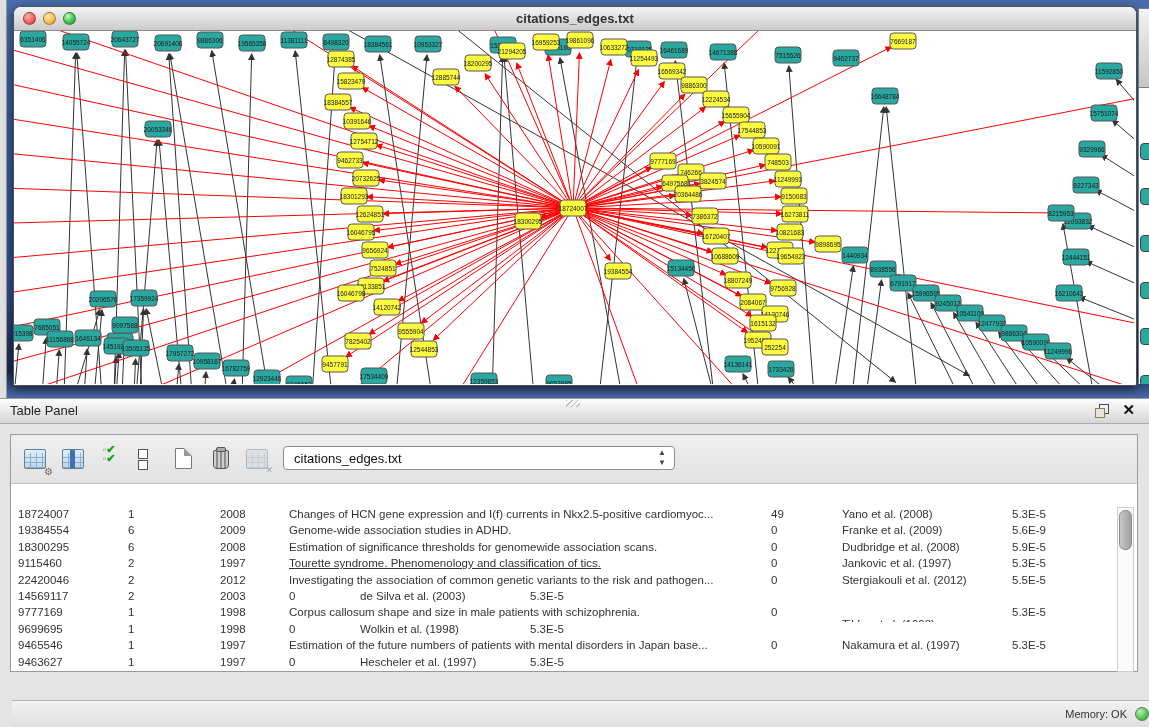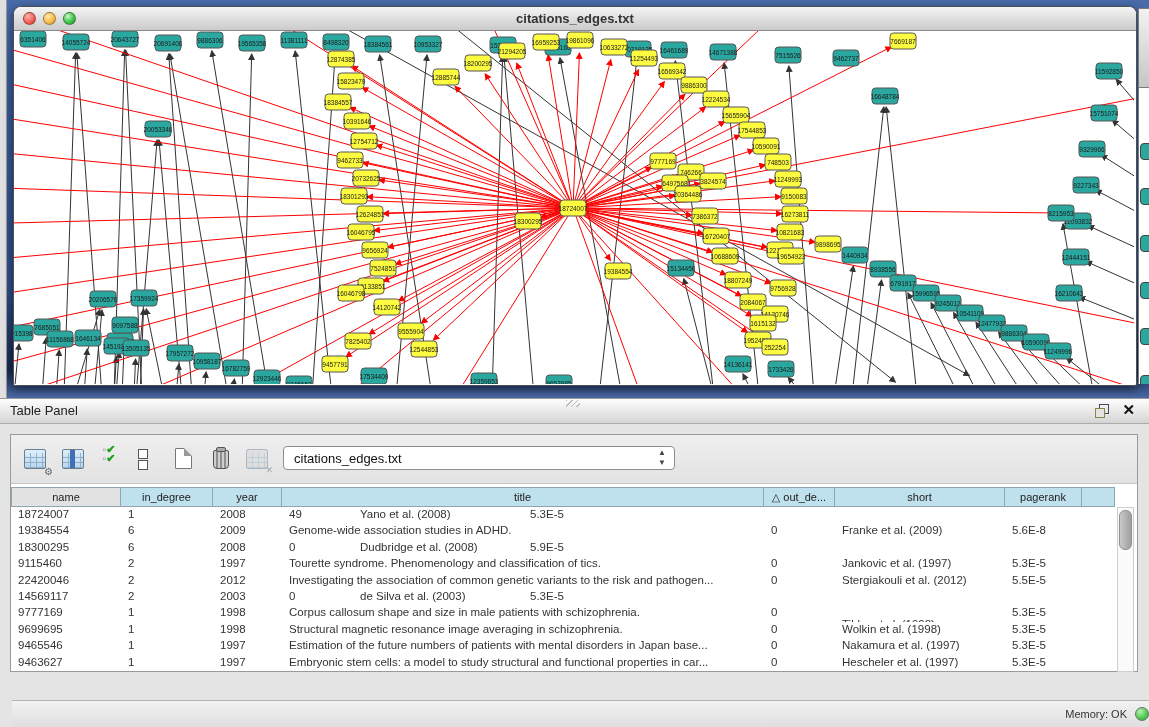--- a/index.html
+++ b/index.html
@@ -764,61 +764,53 @@
       <span class="tbtn" style="left:158px"><span class="page-ic"></span></span>
       <span class="tbtn" style="left:196px"><span class="trash"></span></span>
       <span class="tbtn disabled-tbl" style="left:232px"><span class="tbl-ic" style="background:#d5d5d5"></span><span class="x">✕</span></span>
       <span class="tbtn" style="left:270px;width:34px"><span class="fx">f(x)</span></span>
       <div class="dropdown">
         <span>citations_edges.txt</span>
         <span class="dd-arrows">▲<br>▼</span>
       </div>
     </div>
 
-    <div class="thead" id="thead">
-        <div class="th first" style="width: 110px;">name</div>
-        <div class="th" style="width: 92px;">in_degree</div>
-        <div class="th" style="width: 69px;">year</div>
-        <div class="th" style="width: 482px;">title</div>
-        <div class="th" style="width: 71px;">△ out_de...</div>
-        <div class="th" style="width: 170px;">short</div>
-        <div class="th" style="width: 77px;">pagerank</div>
-        <div class="th" style="width: 33px;"></div>
-      </div>
     <div class="rows" id="trows">
         <div class="tr">
           <div class="td" style="width: 110px;">18724007</div>
           <div class="td" style="width: 92px;">1</div>
           <div class="td" style="width: 69px;">2008</div>
+          <div class="td" style="width: 482px;">Changes of HCN gene expression and I(f) currents in Nkx2.5-positive cardiomyoc...</div>
           <div class="td" style="width: 71px;">49</div>
           <div class="td" style="width: 170px;">Yano et al. (2008)</div>
           <div class="td" style="width: 77px;">5.3E-5</div>
         </div>
         <div class="tr">
           <div class="td" style="width: 110px;">19384554</div>
           <div class="td" style="width: 92px;">6</div>
           <div class="td" style="width: 69px;">2009</div>
           <div class="td" style="width: 482px;">Genome-wide association studies in ADHD.</div>
           <div class="td" style="width: 71px;">0</div>
           <div class="td" style="width: 170px;">Franke et al. (2009)</div>
-          <div class="td" style="width: 77px;">5.6E-8</div>
+          <div class="td" style="width: 77px;">5.6E-9</div>
         </div>
         <div class="tr">
           <div class="td" style="width: 110px;">18300295</div>
           <div class="td" style="width: 92px;">6</div>
           <div class="td" style="width: 69px;">2008</div>
+          <div class="td" style="width: 482px;">Estimation of significance thresholds for genomewide association scans.</div>
           <div class="td" style="width: 71px;">0</div>
           <div class="td" style="width: 170px;">Dudbridge et al. (2008)</div>
           <div class="td" style="width: 77px;">5.9E-5</div>
         </div>
         <div class="tr">
           <div class="td" style="width: 110px;">9115460</div>
           <div class="td" style="width: 92px;">2</div>
           <div class="td" style="width: 69px;">1997</div>
-          <div class="td" style="width: 482px;">Tourette syndrome. Phenomenology and classification of tics.</div>
+          <div class="td" style="width: 482px; text-decoration: underline;">Tourette syndrome. Phenomenology and classification of tics.</div>
           <div class="td" style="width: 71px;">0</div>
           <div class="td" style="width: 170px;">Jankovic et al. (1997)</div>
           <div class="td" style="width: 77px;">5.3E-5</div>
         </div>
         <div class="tr">
           <div class="td" style="width: 110px;">22420046</div>
           <div class="td" style="width: 92px;">2</div>
           <div class="td" style="width: 69px;">2012</div>
           <div class="td" style="width: 482px;">Investigating the association of common genetic variants to the risk and pathogen...</div>
           <div class="td" style="width: 71px;">0</div>
@@ -839,39 +831,37 @@
           <div class="td" style="width: 69px;">1998</div>
           <div class="td" style="width: 482px;">Corpus callosum shape and size in male patients with schizophrenia.</div>
           <div class="td" style="width: 71px;">0</div>
           <div class="td" style="width: 170px; margin-top: 12px;">Tibbo et al. (1998)</div>
           <div class="td" style="width: 77px;">5.3E-5</div>
         </div>
         <div class="tr">
           <div class="td" style="width: 110px;">9699695</div>
           <div class="td" style="width: 92px;">1</div>
           <div class="td" style="width: 69px;">1998</div>
-          <div class="td" style="width: 482px;">Structural magnetic resonance image averaging in schizophrenia.</div>
           <div class="td" style="width: 71px;">0</div>
           <div class="td" style="width: 170px;">Wolkin et al. (1998)</div>
           <div class="td" style="width: 77px;">5.3E-5</div>
         </div>
         <div class="tr">
           <div class="td" style="width: 110px;">9465546</div>
           <div class="td" style="width: 92px;">1</div>
           <div class="td" style="width: 69px;">1997</div>
           <div class="td" style="width: 482px;">Estimation of the future numbers of patients with mental disorders in Japan base...</div>
           <div class="td" style="width: 71px;">0</div>
           <div class="td" style="width: 170px;">Nakamura et al. (1997)</div>
           <div class="td" style="width: 77px;">5.3E-5</div>
         </div>
         <div class="tr">
           <div class="td" style="width: 110px;">9463627</div>
           <div class="td" style="width: 92px;">1</div>
           <div class="td" style="width: 69px;">1997</div>
-          <div class="td" style="width: 482px;">Embryonic stem cells: a model to study structural and functional properties in car...</div>
           <div class="td" style="width: 71px;">0</div>
           <div class="td" style="width: 170px;">Hescheler et al. (1997)</div>
           <div class="td" style="width: 77px;">5.3E-5</div>
         </div>
       </div>
     <div class="vscroll">
       <div class="vthumb"></div>
     </div>
 
     <div class="tabsbar">

